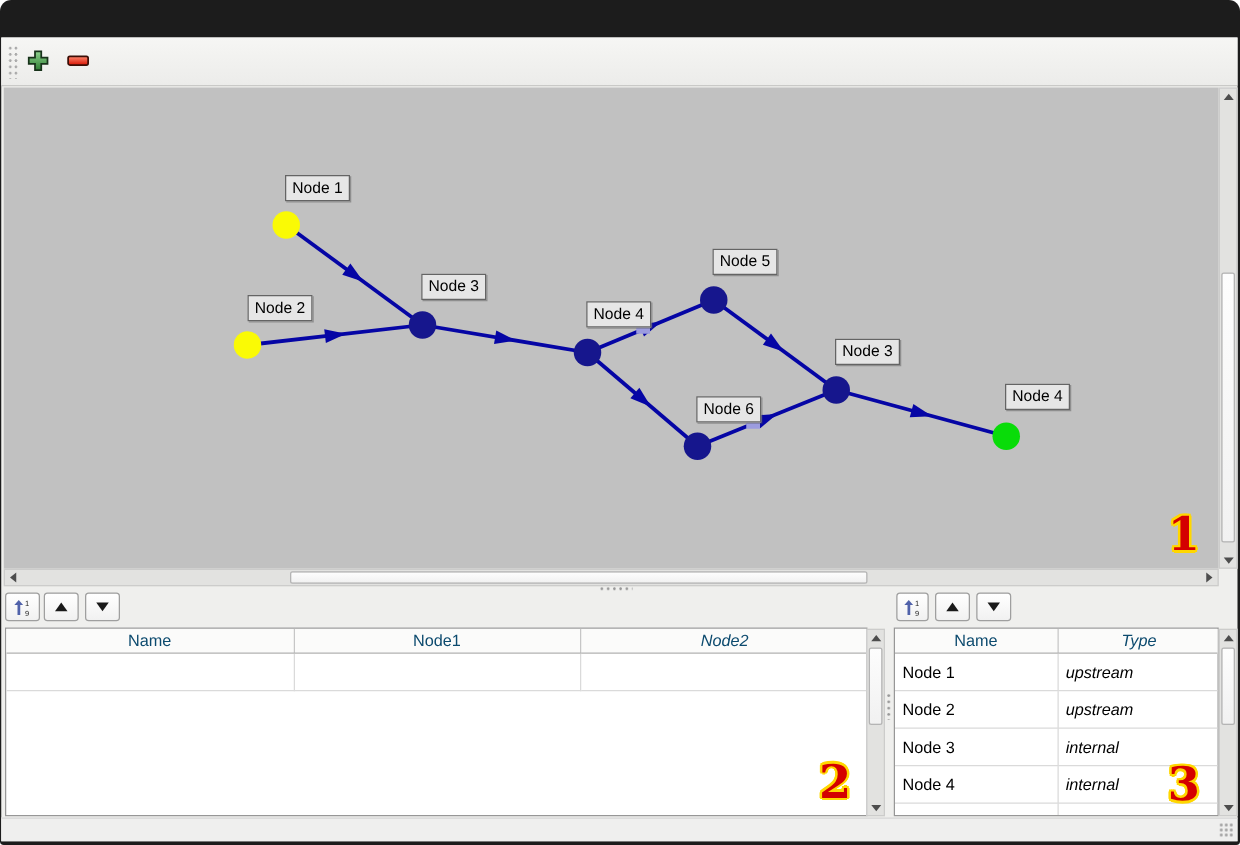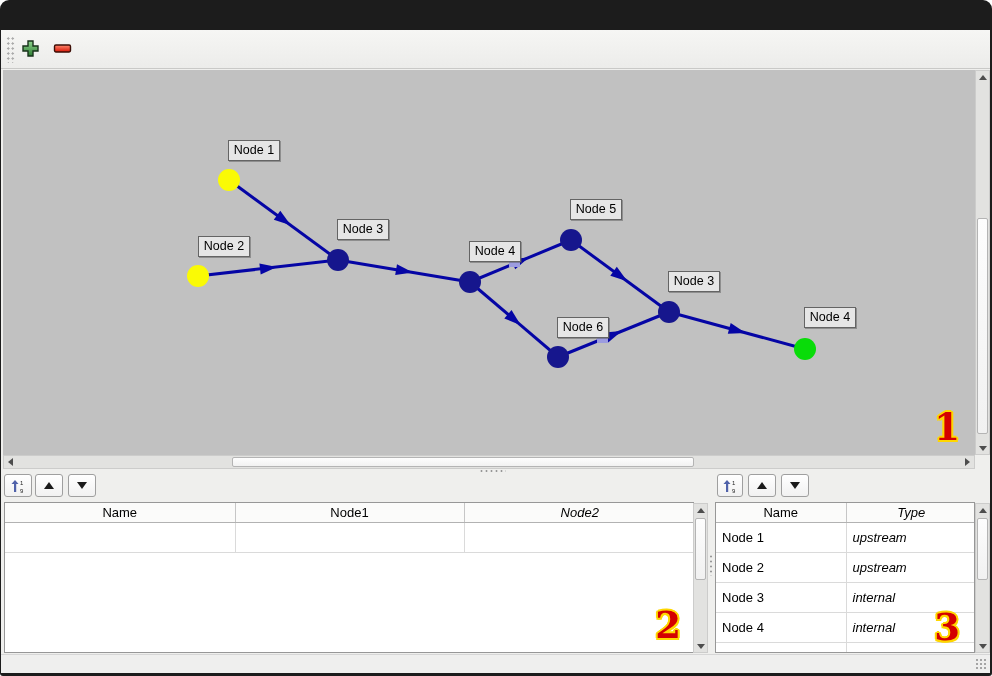--- a/index.html
+++ b/index.html
@@ -68,21 +68,21 @@
   .tri-up { width:0;height:0;border-style:solid;border-width:0 5.5px 7px 5.5px;
     border-color:transparent transparent #1a1a1a transparent; }
   .tri-down { width:0;height:0;border-style:solid;border-width:7px 5.5px 0 5.5px;
     border-color:#1a1a1a transparent transparent transparent; }
   
   .dtable { position:absolute; top:472px; background:#fff; border:1px solid #979797;
     overflow:hidden; box-sizing:border-box; }
   #table-left  { left:3px;   width:690px; height:151px; }
   #table-right { left:714px; width:260px; height:151px; }
   .dtable table { border-collapse:collapse; table-layout:fixed; width:100%; font-size:13px; }
-  .dtable th { height:19px; font-weight:normal; color:#000000; background:#fbfbfa;
+  .dtable th { height:19px; font-weight:normal; color:#0c4a6e; background:#fbfbfa;
     border-bottom:1px solid #b2b2b2; border-right:1px solid #c6c6c6; padding:0; text-align:center; }
   .dtable td { height:29px; border-bottom:1px solid #dadada; border-right:1px solid #dadada;
     padding:0 0 0 6px; color:#000; white-space:nowrap; overflow:hidden; text-align:left; }
   .dtable th:last-child, .dtable td:last-child { border-right:none;font-style:italic; }
   
   .statusbar { position:absolute; left:0; right:0; bottom:0; height:18px;
     background:#efefee; border-top:1px solid #d6d6d6; }
   .grip { position:absolute; right:3px; bottom:3px; width:12px; height:12px;
     background-image:radial-gradient(circle,#a5a5a5 1px,transparent 1.3px); background-size:4px 4px; }
   

